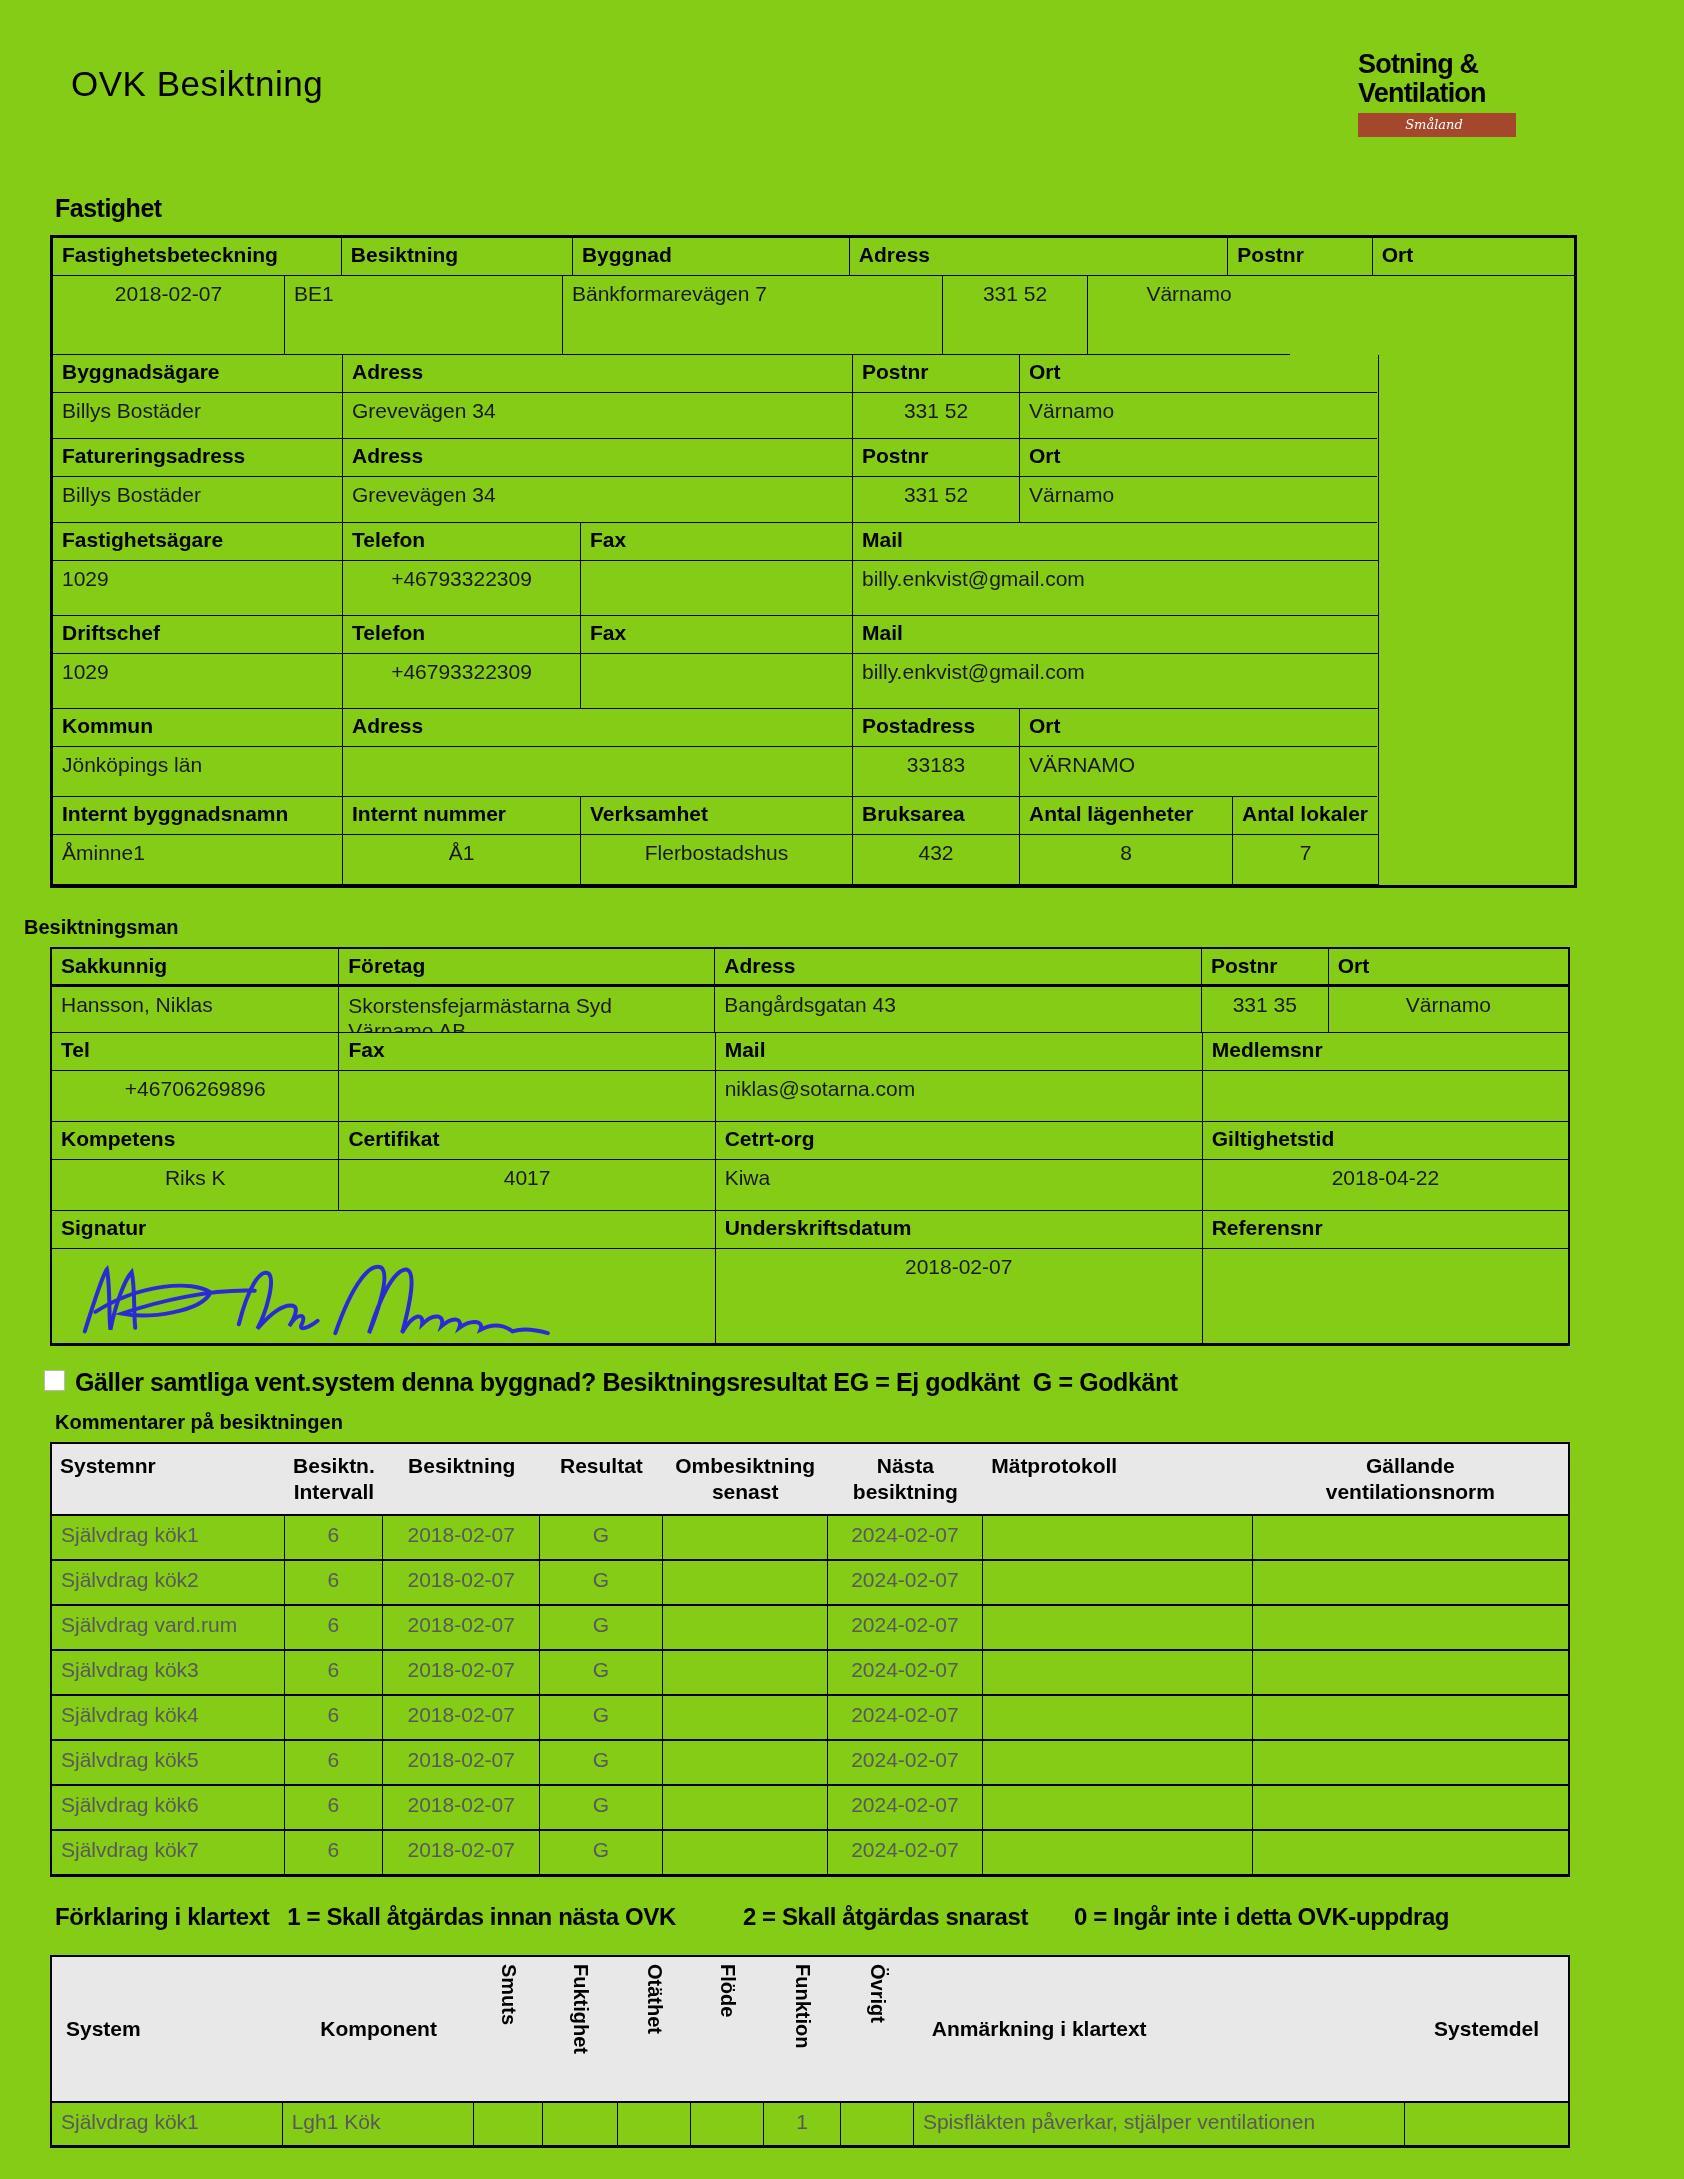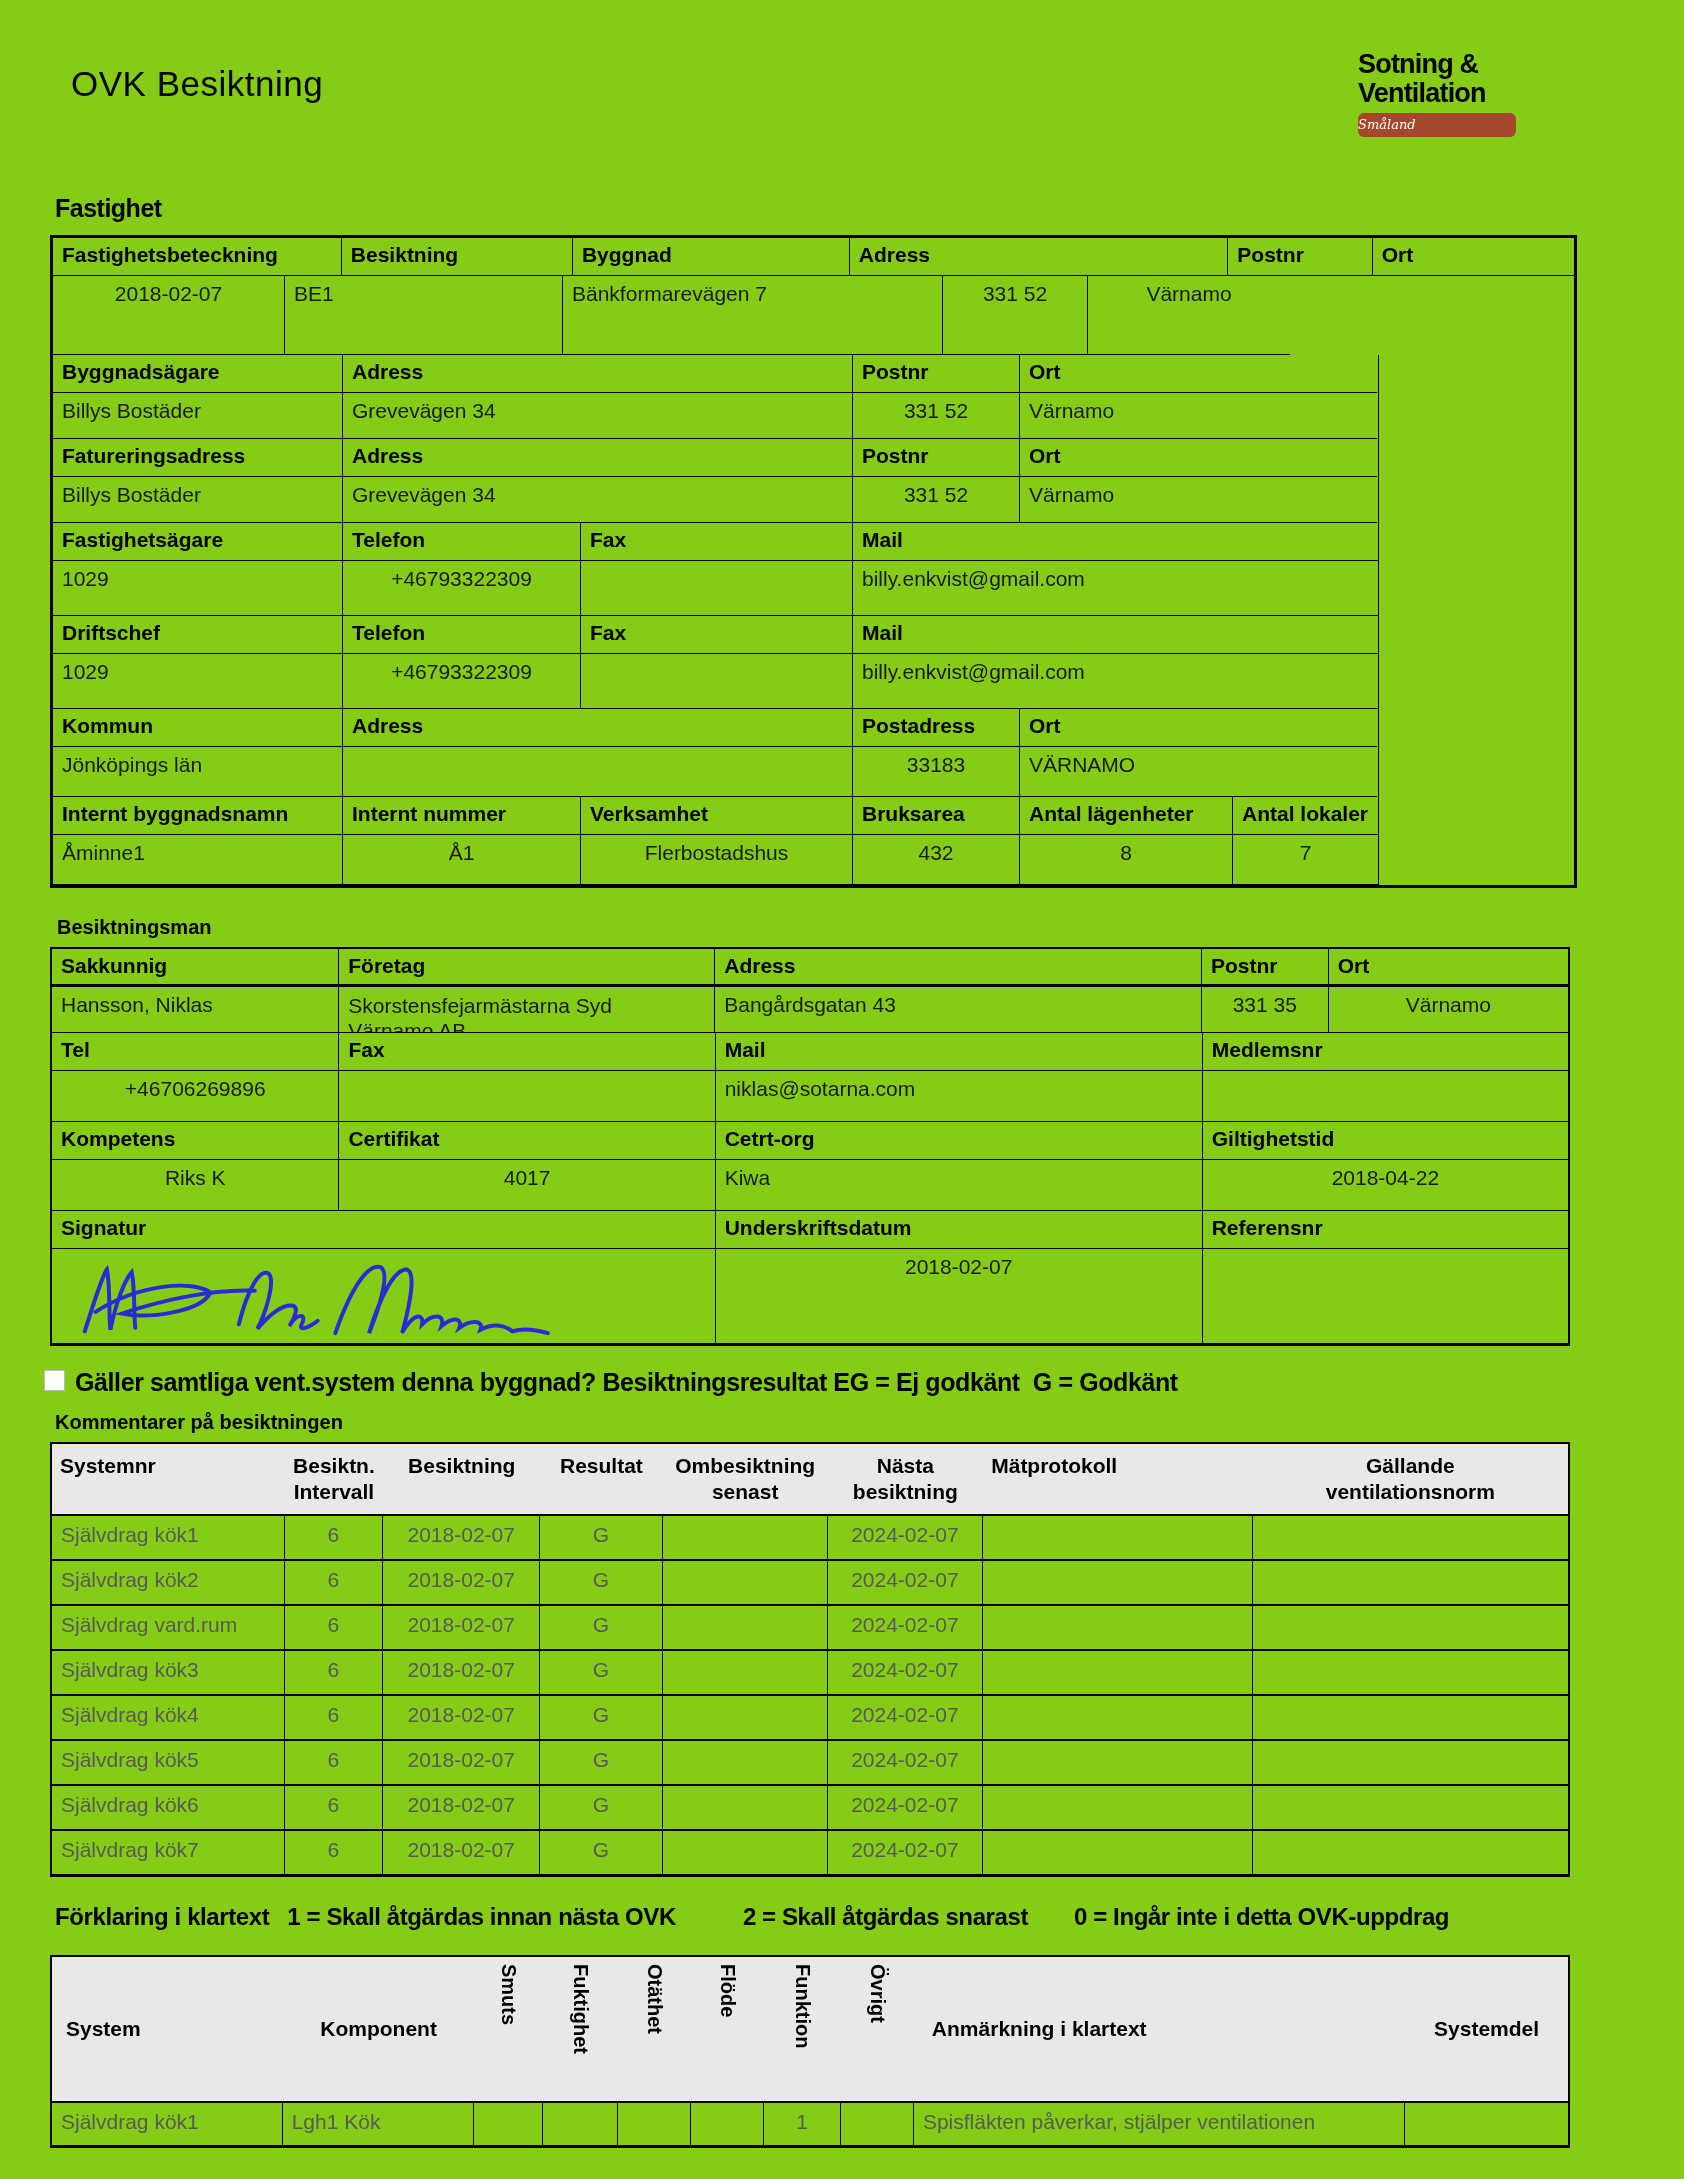--- a/index.html
+++ b/index.html
@@ -10,25 +10,25 @@
     background: #84cc16;
     font-family: "Liberation Sans", sans-serif;
     color: #000;
     overflow: hidden;
   }
   
   .titlebar { display:flex; justify-content:space-between; padding: 50px 168px 0 71px; }
   .doc-title { font-size: 35px; font-weight: 400; letter-spacing: 0.5px; margin-top: 14px; }
   .logo { width: 158px; }
   .logo-text { font-size: 27px; font-weight: 700; line-height: 1.07; letter-spacing: -0.8px; }
-  .logo-bar { margin-top: 5px; height: 24px; display:flex; align-items:center; justify-content:flex-start; padding-right:6px;border-radius:6px; }
+  .logo-bar { margin-top: 5px; height: 24px; display:flex; align-items:center; justify-content:center; padding-right:6px; }
   .logo-script { color:#fff; font-style: italic; font-size: 13px; font-family:"DejaVu Serif", serif; }
   
   .sec-heading { margin: 57px 0 12px 55px; font-size: 25px; font-weight: 700; letter-spacing:-0.5px; }
-  .sub-heading { margin: 28px 0 8px 57px; font-size: 20px; font-weight: 700; }
+  .sub-heading { margin: 28px 0 8px 24px; font-size: 20px; font-weight: 700; }
   
   .row { display:flex; }
   .cell {
     border-right: 1px solid #000;
     border-bottom: 1px solid #000;
     padding: 6px 9px;
     font-size: 21px;
     overflow: hidden;
     color:#1a1a1a;
   }

